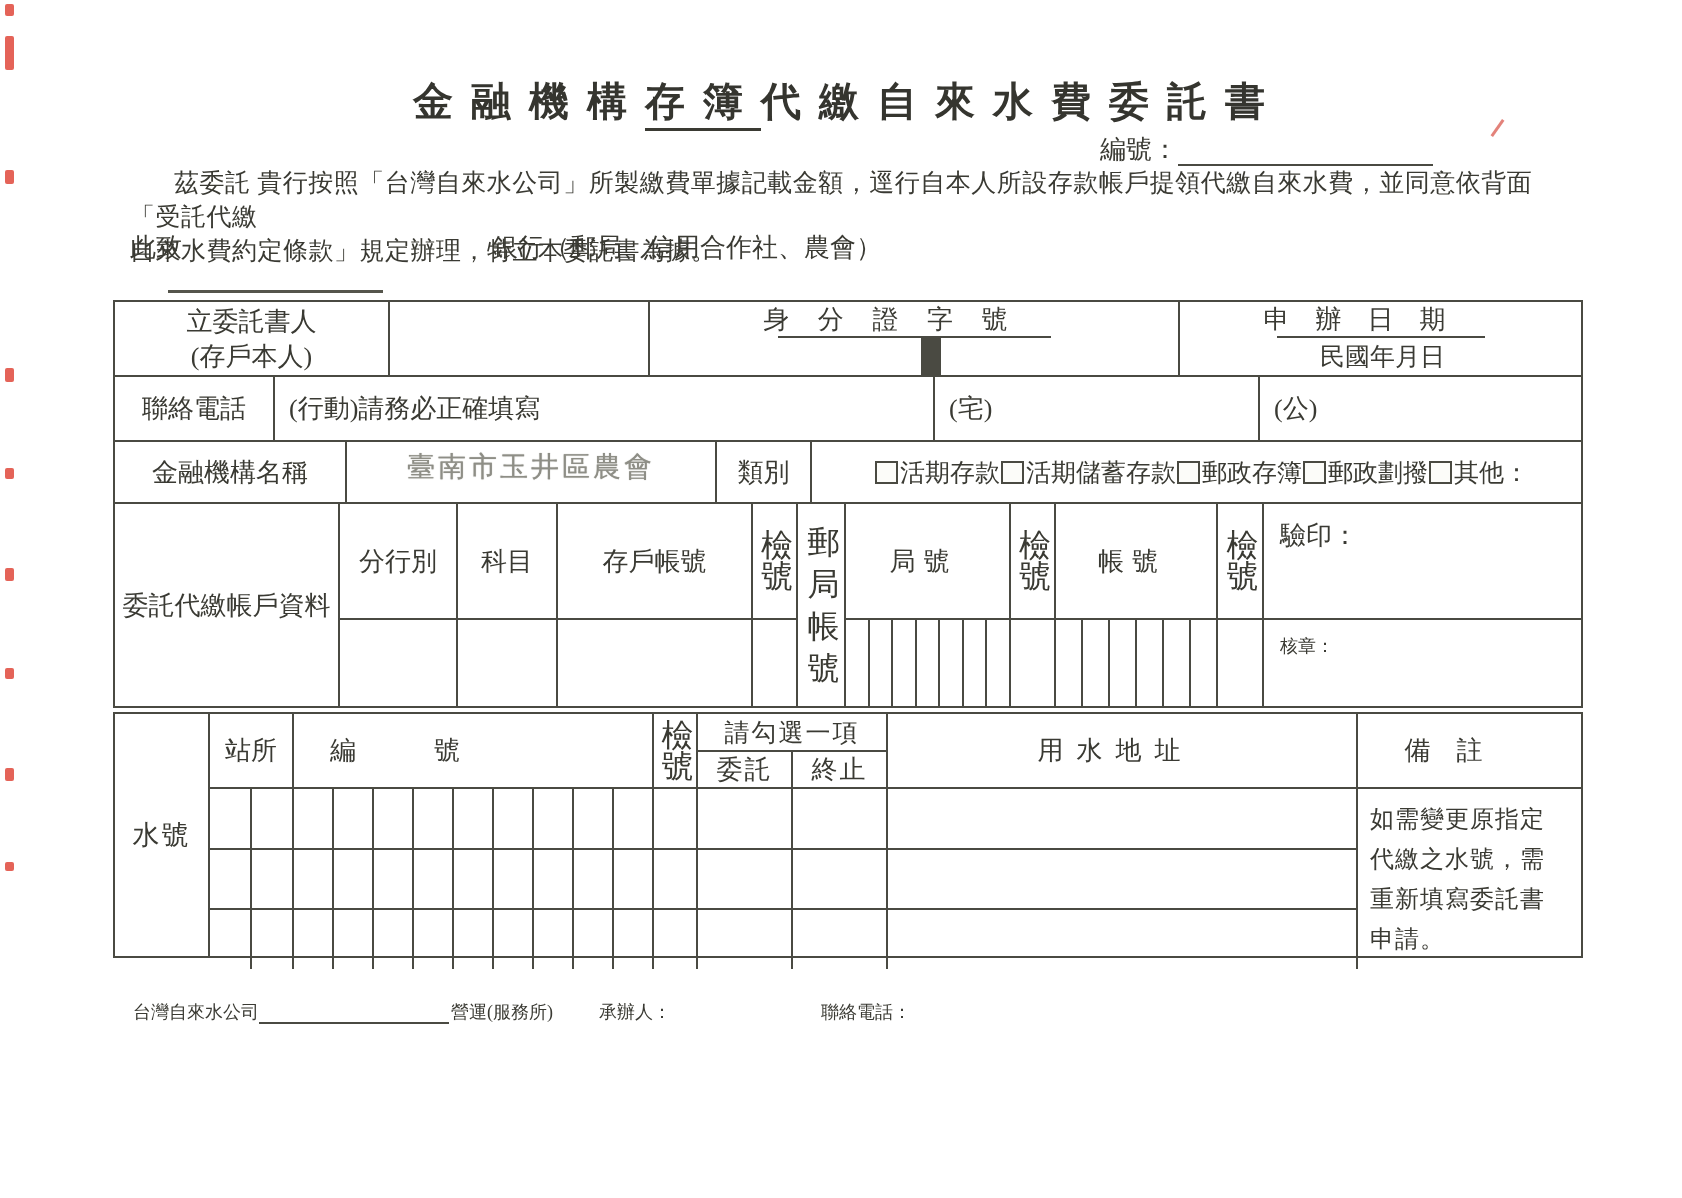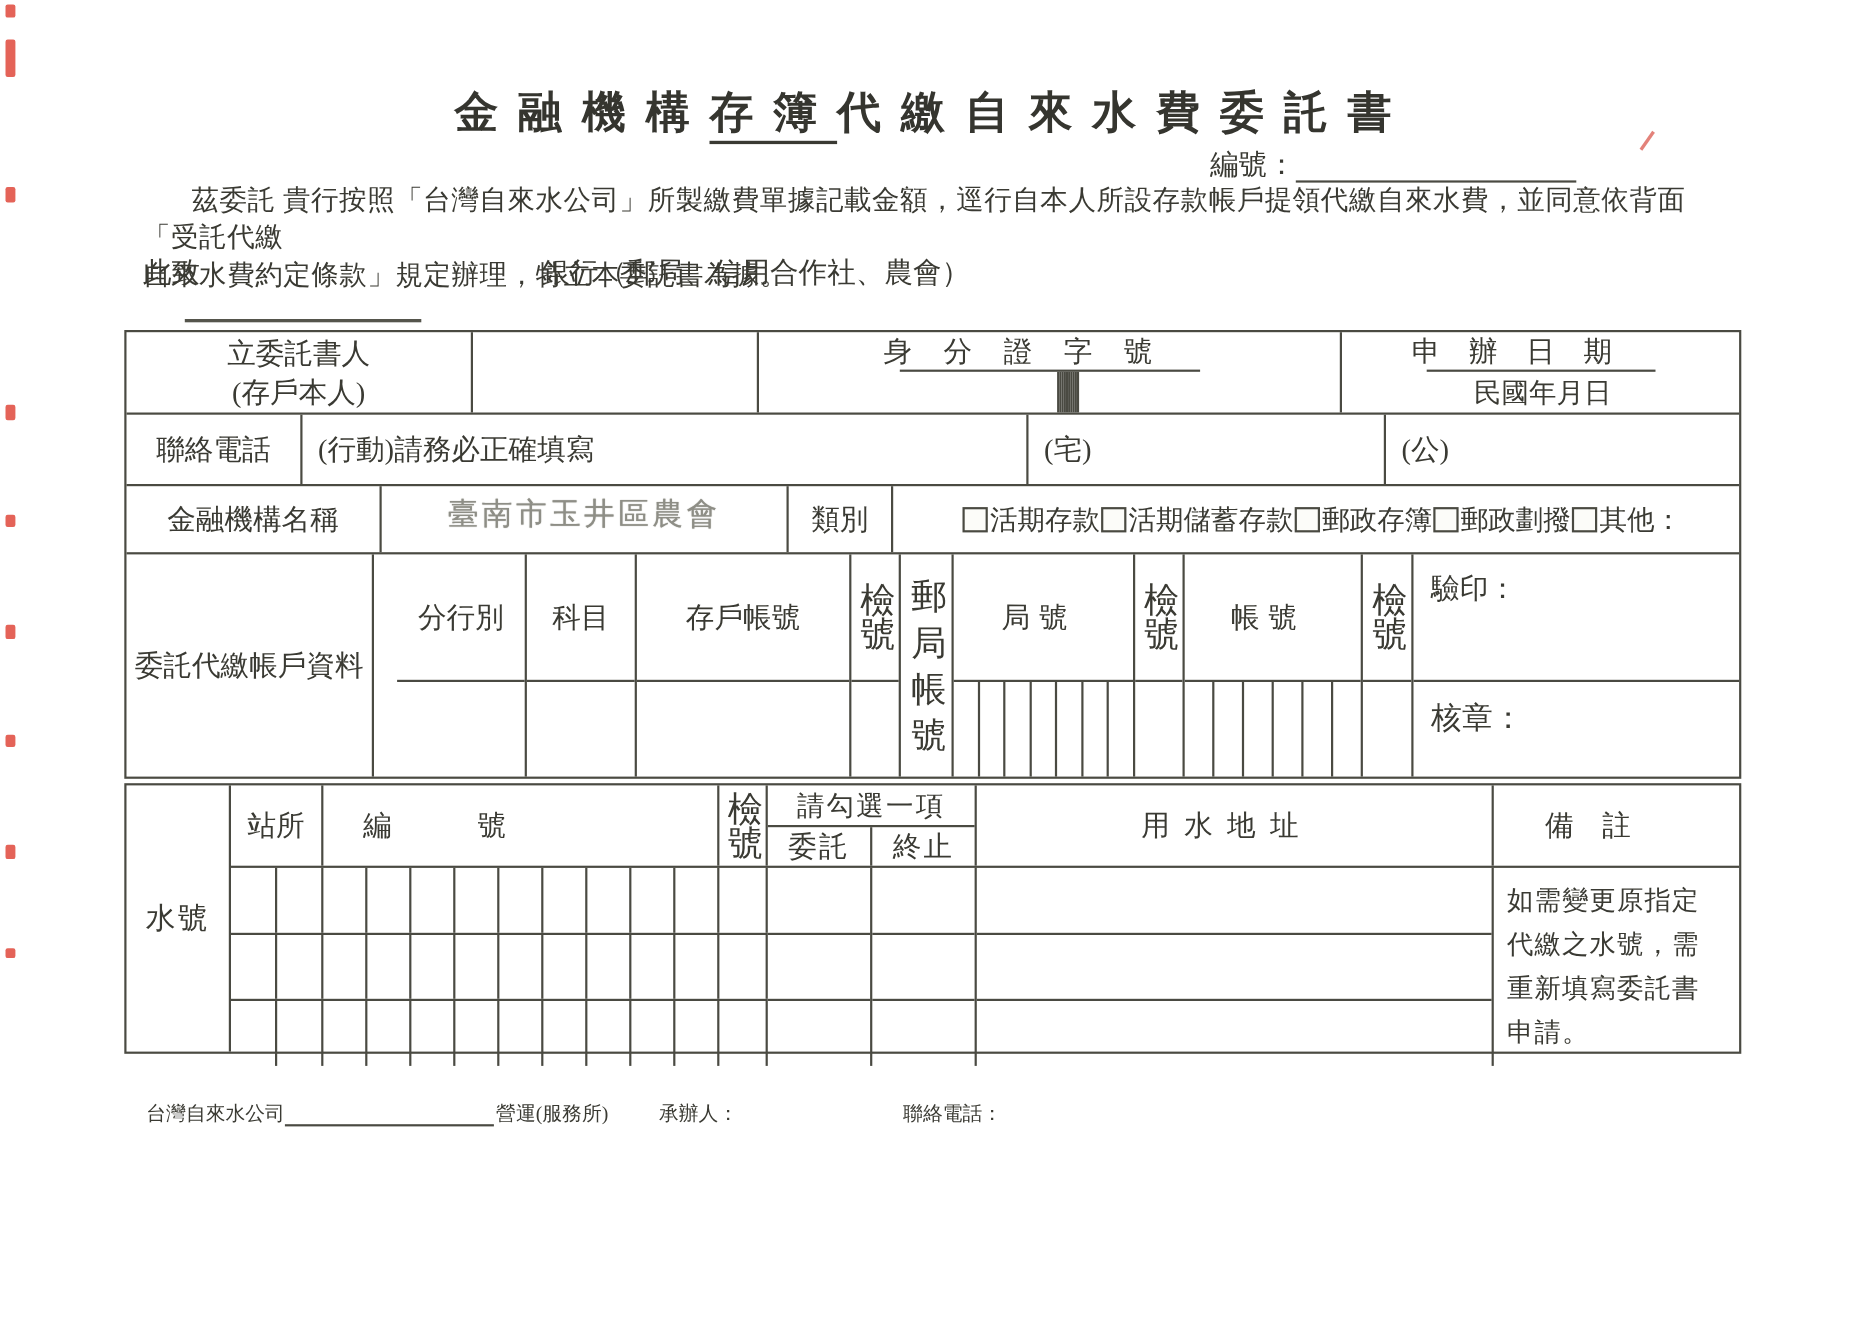--- a/index.html
+++ b/index.html
@@ -50,21 +50,21 @@
   
   .rC { height:62px; }
   .stampcell { align-items:flex-start; padding-top:6px; }
   .stamp { font-size:28px; letter-spacing:3px; color:#8e8e86; text-shadow:0 0 1px #9a9a92; }
   .opts { display:flex; align-items:center; padding-left:10px; font-size:25px; }
   .opt { display:inline-flex; align-items:center; }
   .cb { display:inline-block; width:23px; height:23px; border:2.5px solid #4a4a42; margin:0 2px 0 1px; background:#fcfcf9; }
 
   
   .rD { height:202px; border-bottom:none; }
-  .subgrid { flex:1; display:flex;padding-left:21px; }
+  .subgrid { flex:1; display:flex; }
   .sub-col { border-right:2px solid #4a4a42; display:flex; flex-direction:column; }
   .sub-col.last { border-right:none; }
   .sub-h { height:116px; border-bottom:2px solid #4a4a42; display:flex; align-items:center; justify-content:center; font-size:26px; }
   .sub-b { flex:1; }
   .sub-b.boxes { display:flex; }
   .sub-b.boxes > div { flex:1; border-left:2px solid #4a4a42; }
   .sub-b.boxes > div:first-child { border-left:none; }
   .pcol { align-items:center; justify-content:center; }
   .sealcol { justify-content:flex-start; align-items:center; padding-top:16px; font-size:26px; letter-spacing:3px; display:flex; }
   .vtl { justify-content:flex-start !important; align-items:flex-start !important; padding:14px 0 0 16px; }
@@ -132,21 +132,21 @@
     </div>
 
     <div class="attn">
       <span>此致</span><span class="bank">銀行（郵局、信用合作社、農會）</span>
     </div>
     <div class="attn-line"></div>
 
     <div class="tbl t1">
 
       <div class="row rA">
-        <div class="cell applicant" style="width:315px">
+        <div class="cell applicant" style="width:275px">
           <span>立委託書人</span>
           <span>(存戶本人)</span>
         </div>
         <div class="cell" style="width:260px"></div>
         <div class="cell idsec" style="width:530px">
           <div class="idhead">
               <span class="sp11">身分證字號</span>
             </div>
           <div class="idboxes">
               <div></div>
@@ -269,21 +269,21 @@
               </div>
           </div>
           <div class="sub-col" style="width:46px">
             <div class="sub-h">
                 <span class="vstack">檢號</span>
               </div>
             <div class="sub-b"></div>
           </div>
           <div class="sub-col last" style="flex:1">
             <div class="sub-h vtl">驗印：</div>
-            <div class="sub-b vtl" style="display:flex;font-size:28px">核章：</div>
+            <div class="sub-b vtl" style="display:flex;font-size:18px">核章：</div>
           </div>
         </div>
       </div>
     </div>
 
     <div class="tbl t2">
       <div class="wlabel">水號</div>
       <div class="t2right">
         <div class="t2h">
           <div class="hc" style="width:84px">站所</div>

